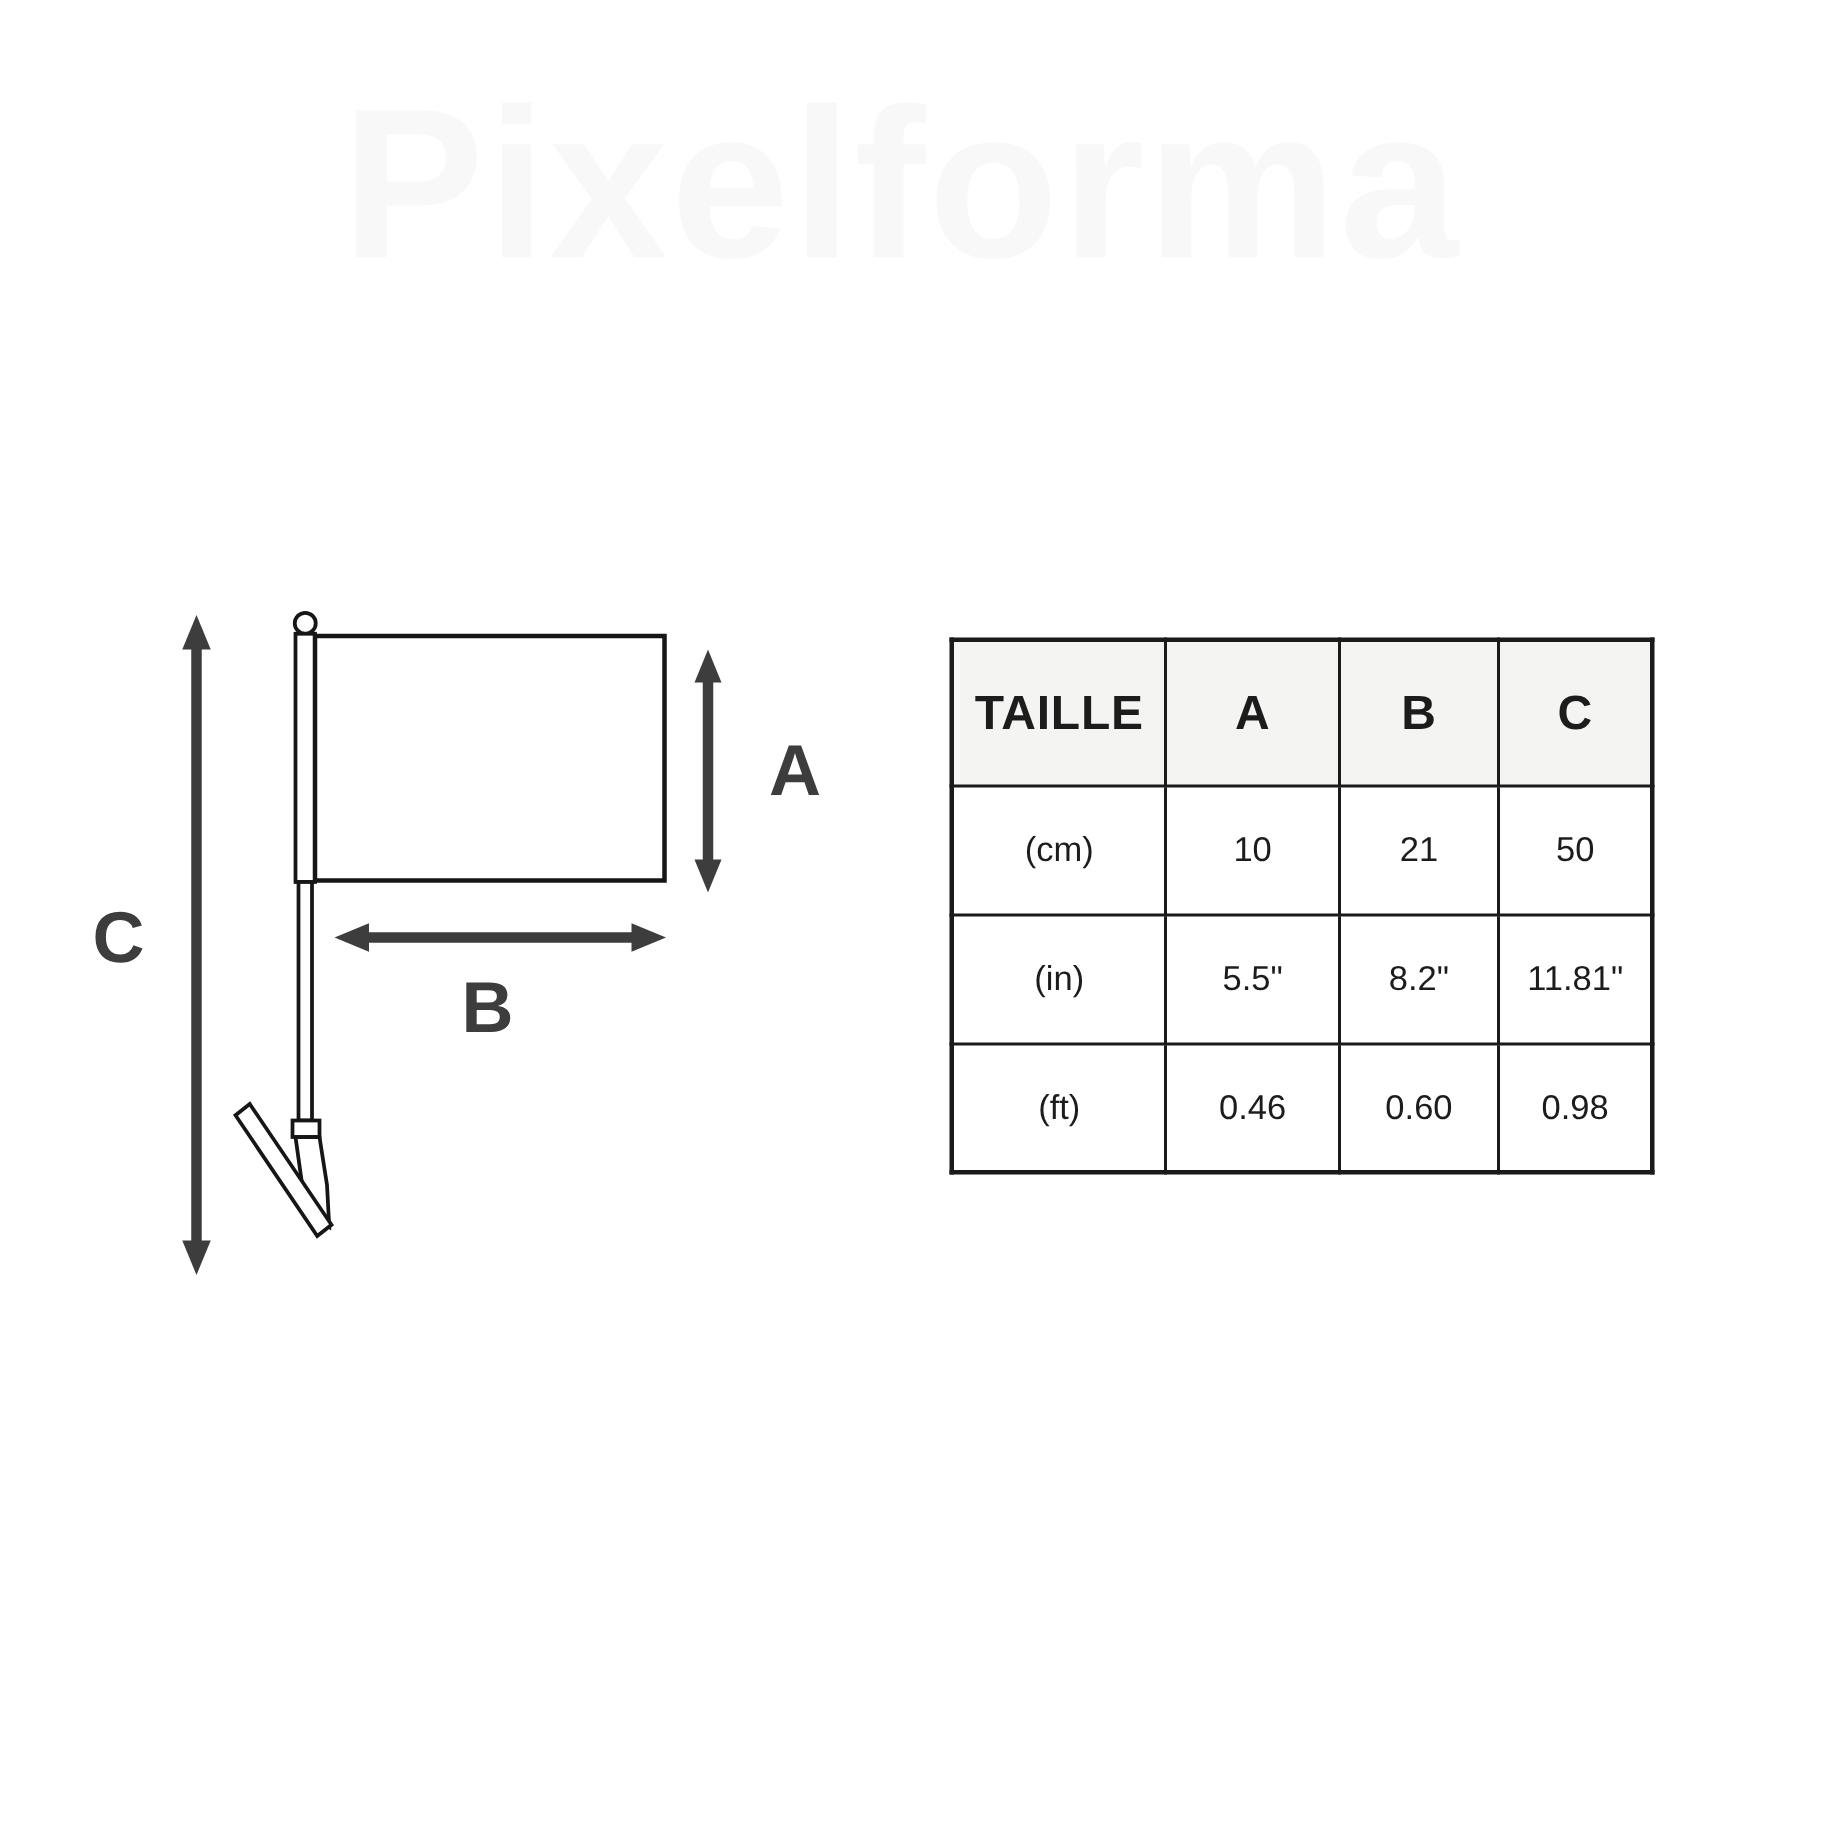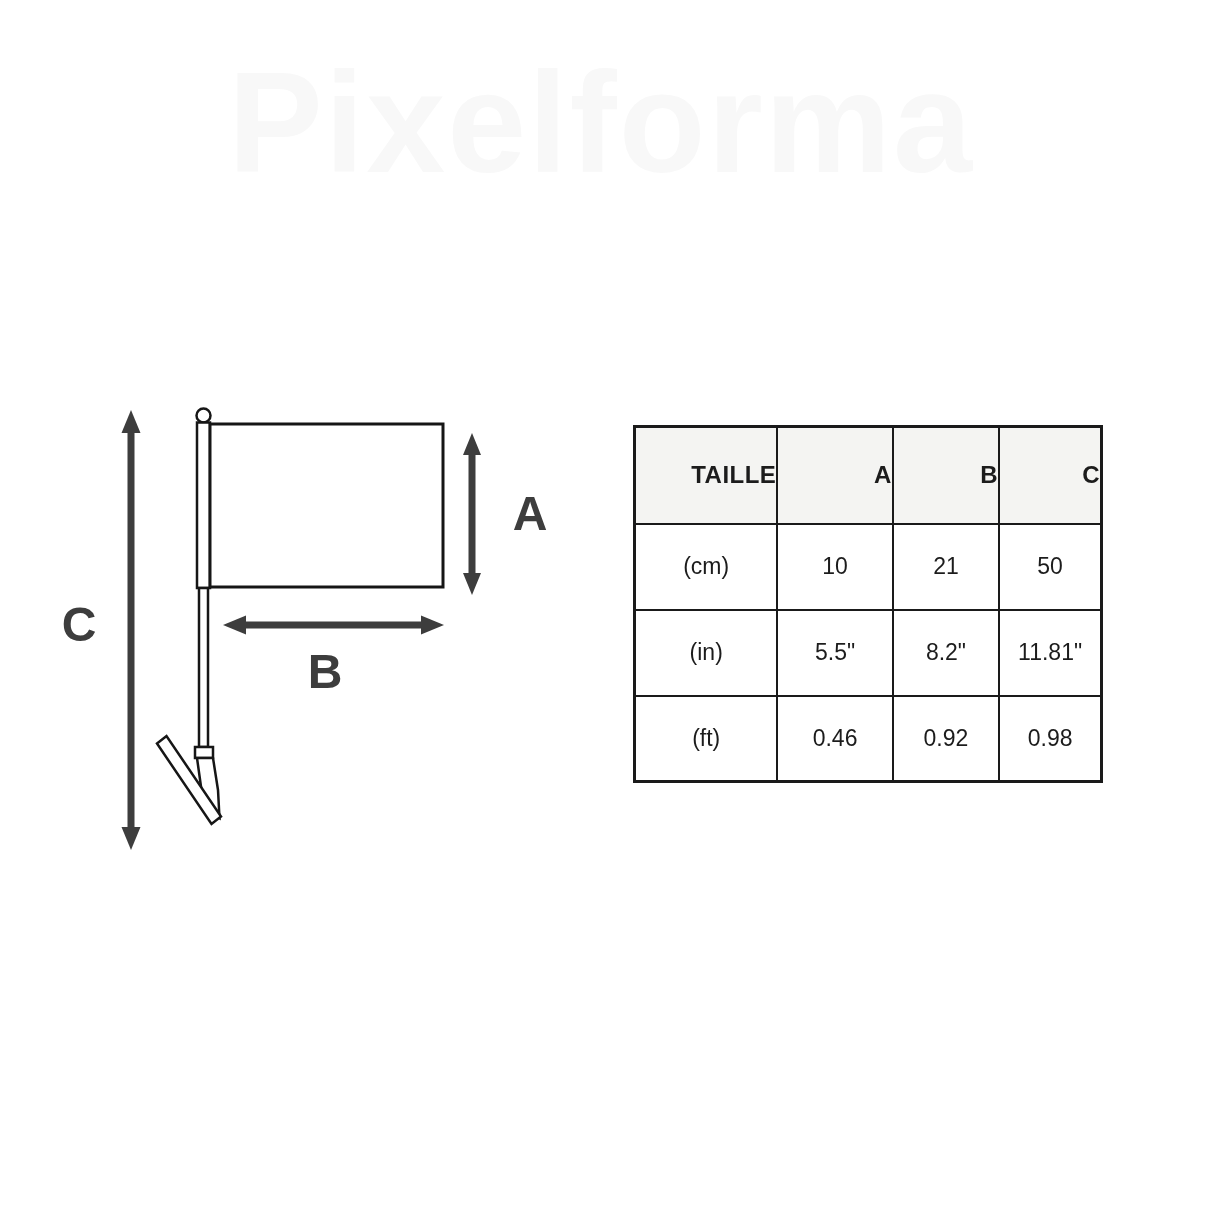--- a/index.html
+++ b/index.html
@@ -74,24 +74,23 @@
   .size-table th, .size-table td {
     border: 2.5px solid var(--table-border);
     text-align: center;
     vertical-align: middle;
     background: #ffffff;
   }
   .size-table thead tr { height: 97px; }
   .size-table tbody tr { height: 86px; }
   .size-table th {
     background: var(--header-bg);
-    font-size: 24px;
+    font-size: 32px;
     font-weight: 700;
     letter-spacing: 0.5px;
-    text-align: right;
   }
   .size-table td {
     font-size: 23px;
     font-weight: 400;
   }
   .col-size  { width: 30.6%; }
   .col-a     { width: 24.7%; }
   .col-b     { width: 22.8%; }
   .col-c     { width: 21.9%; }
 </style>
@@ -160,19 +159,19 @@
       </tr>
       <tr>
         <td>(in)</td>
         <td>5.5"</td>
         <td>8.2"</td>
         <td>11.81"</td>
       </tr>
       <tr>
         <td>(ft)</td>
         <td>0.46</td>
-        <td>0.92</td>
+        <td>0.60</td>
         <td>0.98</td>
       </tr>
     </tbody>
   </table>
 
 </div>
 
 </body></html>

